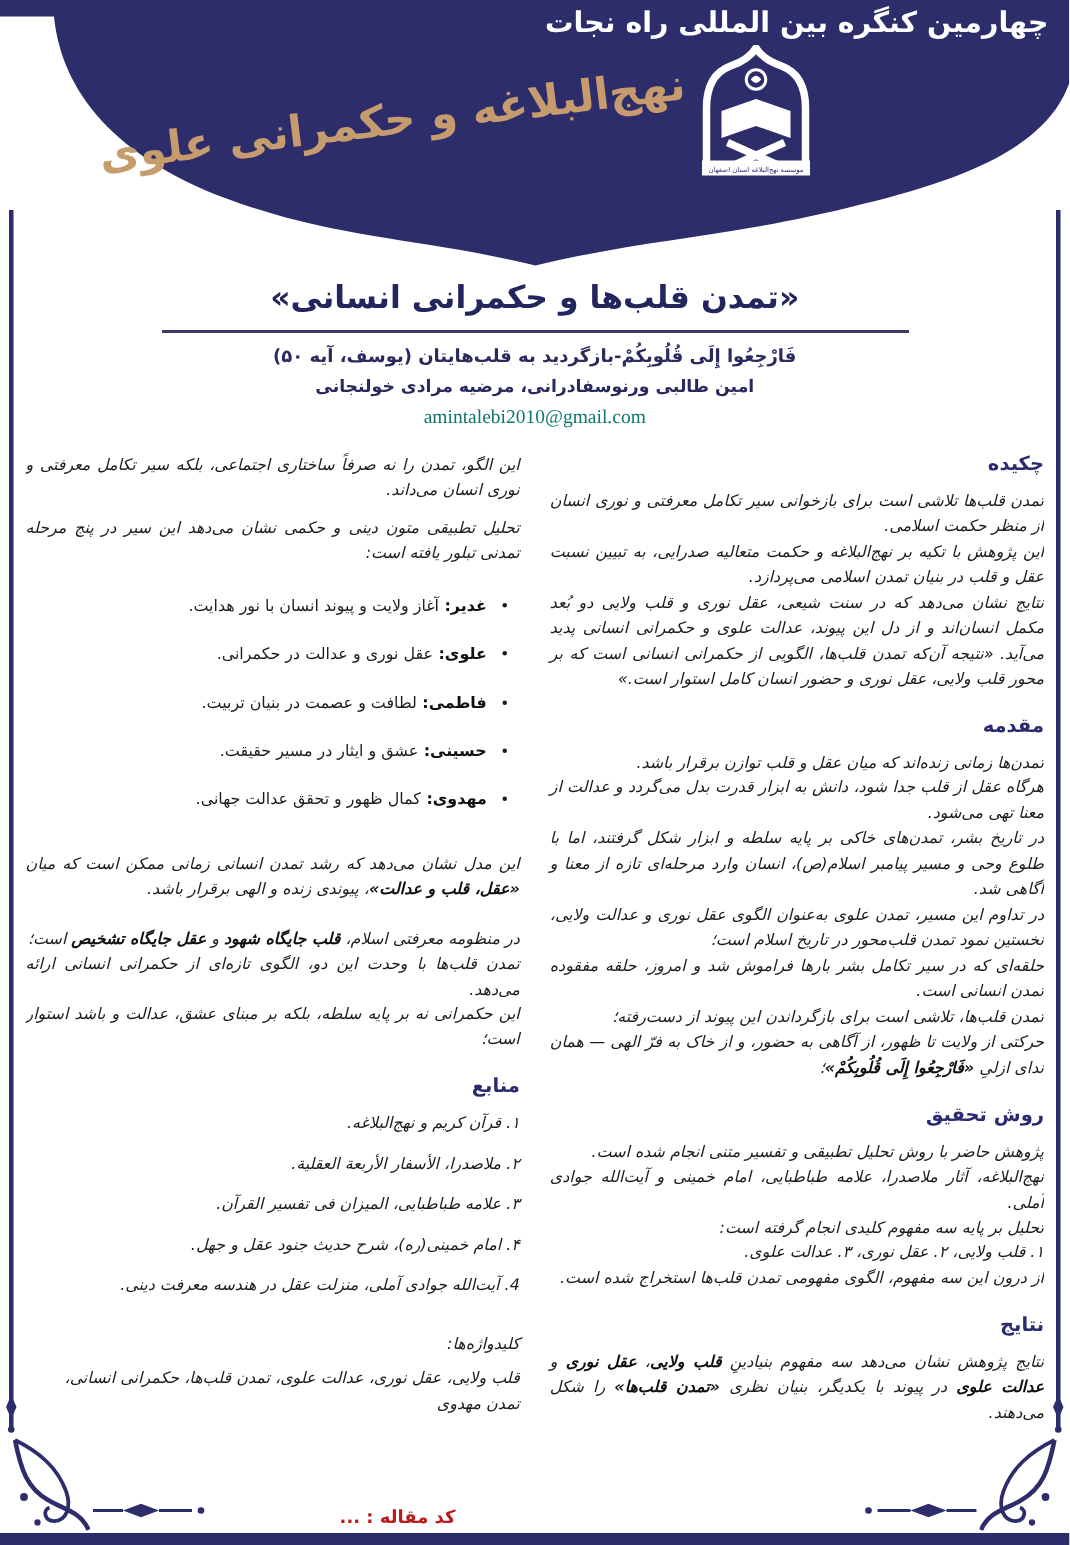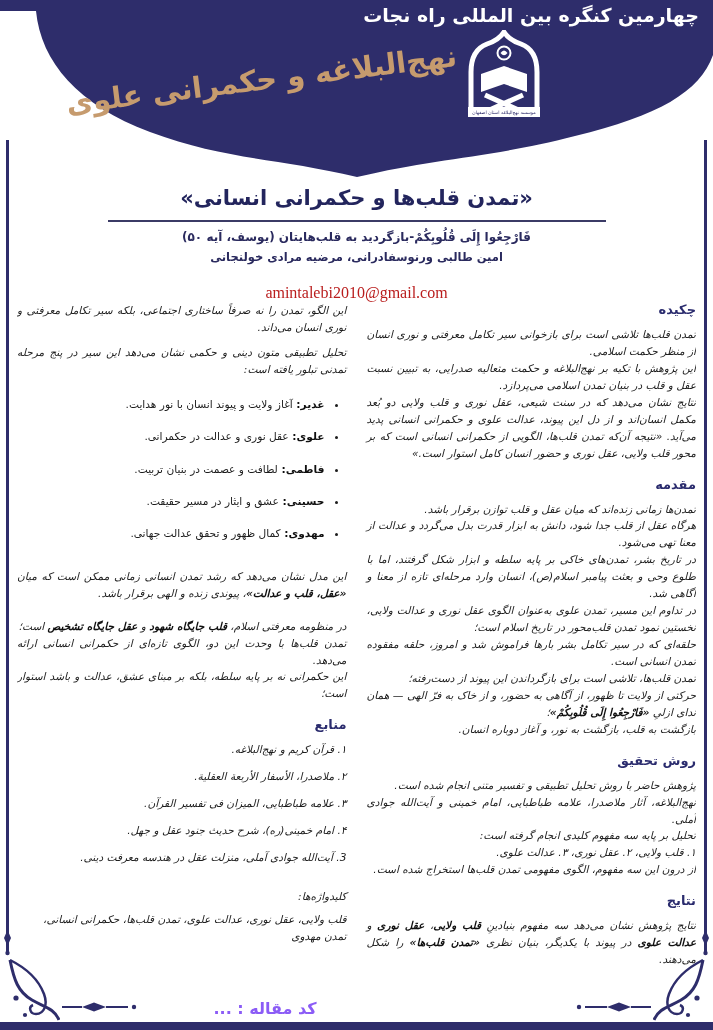--- a/index.html
+++ b/index.html
@@ -21,21 +21,21 @@
     transform:rotate(-7deg);white-space:nowrap;
   }
   .logo{position:absolute;top:30px;left:455px;z-index:3;}
   
   .title-block{position:absolute;top:186px;left:0;width:713px;text-align:center;z-index:2;}
   .doc-title{margin:0;font-size:21px;font-weight:bold;color:#23255d;}
   .title-rule{width:498px;height:2px;background:#3b3b66;margin:10px auto 8px auto;}
   .verse{font-size:12px;font-weight:bold;color:#2a2a5e;margin-top:2px;}
   .authors{font-size:11.5px;font-weight:bold;color:#2a2a5e;margin-top:6px;}
   .email{font-family:"Liberation Serif", serif;direction:ltr;
-         font-size:16px;color:#b91c1c;margin-top:20px;}
+         font-size:13px;color:#0f766e;margin-top:6px;}
   
   .columns{
     position:absolute;top:302px;right:17px;left:17px;height:682px;
     display:flex;gap:20px;overflow:hidden;z-index:2;
   }
   .col{flex:1;min-width:0;}
   .col p{margin:0;font-size:10.6px;line-height:1.6;text-align:justify;font-style:italic;}
   .col h2{font-size:13px;font-weight:bold;color:#2b2c6e;margin:15px 0 9px 0;}
   .col h2.first{margin-top:0;}
   .b{font-weight:bold;color:#101010;}
@@ -57,21 +57,21 @@
   .rule-ornament.right{right:2px;transform:scaleX(-1);}
   .bottom-bar{position:absolute;left:0;right:0;bottom:0;height:8px;background:#2e2d6b;z-index:1;}
   .corner{position:absolute;bottom:4px;z-index:2;}
   .corner.left{left:2px;}
   .corner.right{right:2px;transform:scaleX(-1);}
   .h-ornament{position:absolute;bottom:12px;z-index:2;}
   .h-ornament.left{left:58px;transform:scaleX(-1);}
   .h-ornament.right{right:58px;}
   .article-code{
     position:absolute;bottom:12px;left:185px;width:160px;text-align:center;
-    font-size:16px;font-weight:bold;color:#8b5cf6;z-index:2;
+    font-size:12px;font-weight:bold;color:#b91c1c;z-index:2;
   }
 </style>
 </head>
 <body>
 
 <div class="header">
   <svg width="713" height="190" viewBox="0 0 713 190">
     <path d="M0,0 H713 V55 C700,92 658,116 575,136 C490,158 436,158 357,177 C278,158 225,160 150,132 C78,105 41,62 36,11 H0 Z" fill="#2e2d6b"></path>
   </svg>
 </div>
@@ -102,26 +102,25 @@
 
   <div class="col">
     <h2 class="first">چکیده</h2>
     <p>تمدن قلب‌ها تلاشی است برای بازخوانی سیر تکامل معرفتی و نوری انسان از منظر حکمت اسلامی.</p>
     <p>این پژوهش با تکیه بر نهج‌البلاغه و حکمت متعالیه صدرایی، به تبیین نسبت عقل و قلب در بنیان تمدن اسلامی می‌پردازد.</p>
     <p>نتایج نشان می‌دهد که در سنت شیعی، عقل نوری و قلب ولایی دو بُعد مکمل انسان‌اند و از دل این پیوند، عدالت علوی و حکمرانی انسانی پدید می‌آید. «نتیجه آن‌که تمدن قلب‌ها، الگویی از حکمرانی انسانی است که بر محور قلب ولایی، عقل نوری و حضور انسان کامل استوار است.»</p>
 
     <h2>مقدمه</h2>
     <p>تمدن‌ها زمانی زنده‌اند که میان عقل و قلب توازن برقرار باشد.</p>
     <p>هرگاه عقل از قلب جدا شود، دانش به ابزار قدرت بدل می‌گردد و عدالت از معنا تهی می‌شود.</p>
-    <p>در تاریخ بشر، تمدن‌های خاکی بر پایه سلطه و ابزار شکل گرفتند، اما با طلوع وحی و بعثت پیامبر اسلام(ص)، انسان وارد مرحله‌ای تازه از معنا و آگاهی شد.</p>
+    <p>در تاریخ بشر، تمدن‌های خاکی بر پایه سلطه و ابزار شکل گرفتند، اما با طلوع وحی و مسیر پیامبر اسلام(ص)، انسان وارد مرحله‌ای تازه از معنا و آگاهی شد.</p>
     <p>در تداوم این مسیر، تمدن علوی به‌عنوان الگوی عقل نوری و عدالت ولایی، نخستین نمود تمدن قلب‌محور در تاریخ اسلام است؛</p>
     <p>حلقه‌ای که در سیر تکامل بشر بارها فراموش شد و امروز، حلقه مفقوده تمدن انسانی است.</p>
     <p>تمدن قلب‌ها، تلاشی است برای بازگرداندن این پیوند از دست‌رفته؛</p>
     <p><span>حرکتی از ولایت تا ظهور، از آگاهی به حضور، و از خاک به فرّ الهی — همان ندای ازلیِ </span><span class="b">«فَارْجِعُوا إِلَى قُلُوبِكُمْ»</span><span>؛</span></p>
-    <p>بازگشت به قلب، بازگشت به نور، و آغاز دوباره انسان.</p>
 
     <h2>روش تحقیق</h2>
     <p>پژوهش حاضر با روش تحلیل تطبیقی و تفسیر متنی انجام شده است.</p>
     <p>نهج‌البلاغه، آثار ملاصدرا، علامه طباطبایی، امام خمینی و آیت‌الله جوادی آملی.</p>
     <p>تحلیل بر پایه سه مفهوم کلیدی انجام گرفته است:</p>
     <p>۱. قلب ولایی، ۲. عقل نوری، ۳. عدالت علوی.</p>
     <p>از درون این سه مفهوم، الگوی مفهومی تمدن قلب‌ها استخراج شده است.</p>
 
     <h2>نتایج</h2>
     <p><span>نتایج پژوهش نشان می‌دهد سه مفهوم بنیادینِ </span><span class="b">قلب ولایی</span><span>، </span><span class="b">عقل نوری</span><span> و </span><span class="b">عدالت علوی</span><span> در پیوند با یکدیگر، بنیان نظری </span><span class="b">«تمدن قلب‌ها»</span><span> را شکل می‌دهند.</span></p>
@@ -142,21 +141,21 @@
     <p class="gap-l"><span>این مدل نشان می‌دهد که رشد تمدن انسانی زمانی ممکن است که میان </span><span class="b">«عقل، قلب و عدالت»</span><span>، پیوندی زنده و الهی برقرار باشد.</span></p>
     <p class="gap-m"><span>در منظومه معرفتی اسلام، </span><span class="b">قلب جایگاه شهود</span><span> و </span><span class="b">عقل جایگاه تشخیص</span><span> است؛</span></p>
     <p>تمدن قلب‌ها با وحدت این دو، الگوی تازه‌ای از حکمرانی انسانی ارائه می‌دهد.</p>
     <p>این حکمرانی نه بر پایه سلطه، بلکه بر مبنای عشق، عدالت و باشد استوار است؛</p>
 
     <h2>منابع</h2>
     <p class="source-line">۱. قرآن کریم و نهج‌البلاغه.</p>
     <p class="source-line">۲. ملاصدرا، الأسفار الأربعة العقلیة.</p>
     <p class="source-line">۳. علامه طباطبایی، المیزان فی تفسیر القرآن.</p>
     <p class="source-line">۴. امام خمینی(ره)، شرح حدیث جنود عقل و جهل.</p>
-    <p class="source-line">3. آیت‌الله جوادی آملی، منزلت عقل در هندسه معرفت دینی.</p>
+    <p class="source-line">4. آیت‌الله جوادی آملی، منزلت عقل در هندسه معرفت دینی.</p>
 
     <p class="kw-label">کلیدواژه‌ها:</p>
     <p class="kw-value">قلب ولایی، عقل نوری، عدالت علوی، تمدن قلب‌ها، حکمرانی انسانی، تمدن مهدوی</p>
   </div>
 </div>
 
 <div class="side-rule left"></div>
 <div class="side-rule right"></div>
 
 <div class="rule-ornament left">

